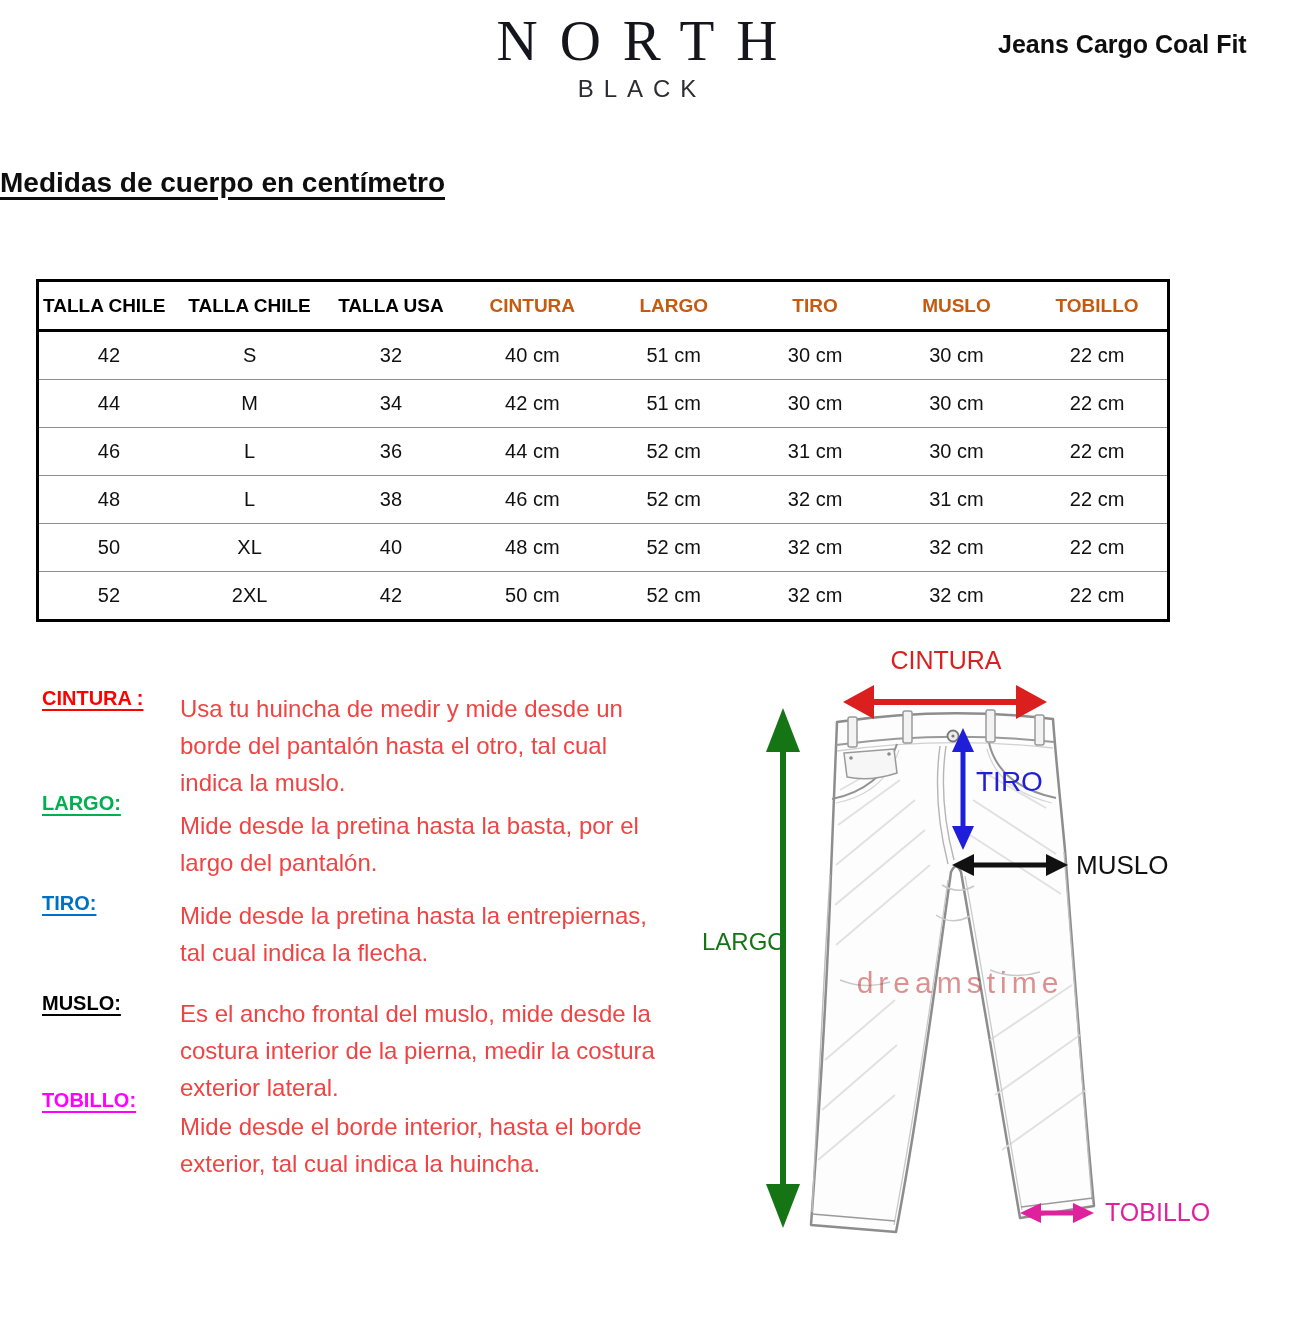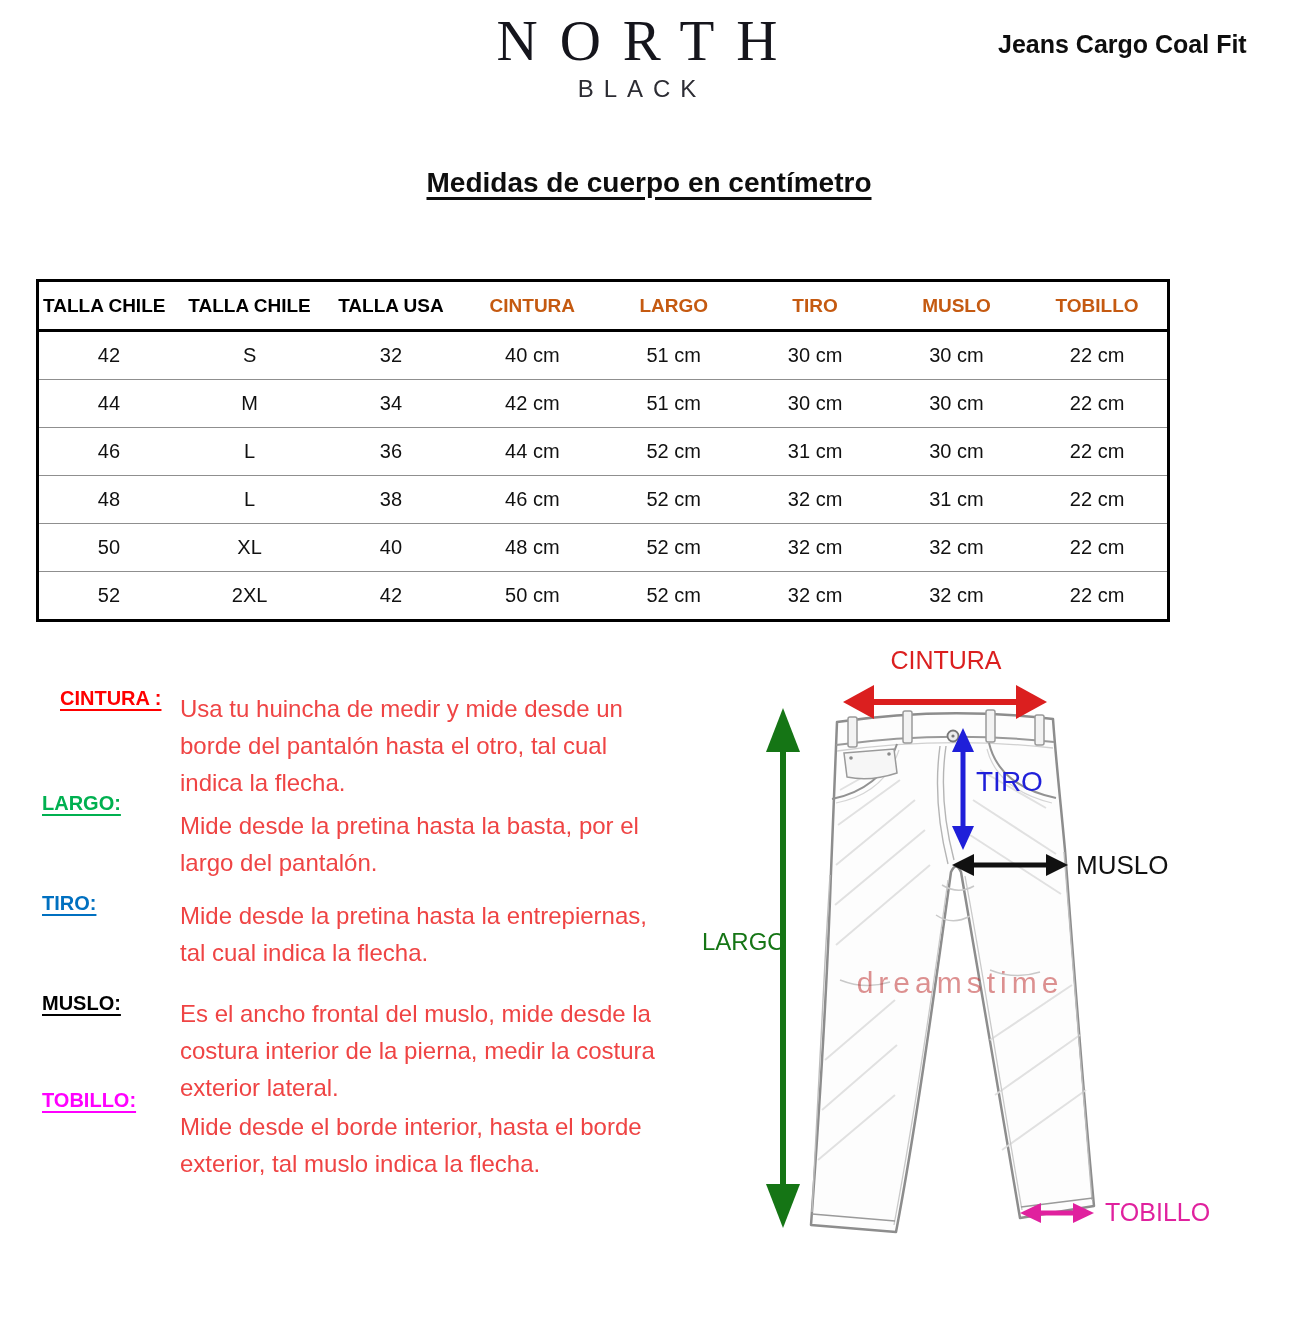--- a/index.html
+++ b/index.html
@@ -7,38 +7,38 @@
         font-family:"Liberation Sans",sans-serif;color:#161616;overflow:hidden;}
 
   
   .brand{position:absolute;left:479px;top:12px;width:316px;text-align:center;}
   .brand-top{font-family:Liberation Serif, serif;font-size:57px;font-weight:400;
              letter-spacing:22px;margin-right:-22px;color:#15151c;line-height:1.0;}
   .brand-sub{font-size:24px;letter-spacing:10px;margin-right:-10px;color:#2c2c33;margin-top:6px;}
   .product{position:absolute;left:998px;top:30px;font-size:25px;font-weight:bold;color:#0e0e0e;}
 
   
-  .title{position:absolute;left:0;right:0;top:167px;margin:0;text-align:center;
+  .title{position:absolute;left:0;right:0;top:167px;margin:0;text-align:left;
          font-size:28px;font-weight:bold;color:#0e0e0e;
          text-decoration:underline;text-decoration-thickness:2.5px;text-underline-offset:5px;}
 
   
   .size-table{position:absolute;left:36px;top:279px;width:1134px;
               border-collapse:collapse;table-layout:fixed;border:3px solid #000;}
   .size-table th{height:45px;font-size:19px;font-weight:bold;text-align:center;
                  border-bottom:3px solid #000;color:#000;}
   .size-table th.orange{color:#C55A11;}
   .size-table th:first-child{text-align:left;padding-left:4px;}
   .size-table td{height:45px;font-size:20px;text-align:center;color:#111;}
   .size-table tbody tr + tr td{border-top:1.5px solid #8f8f8f;}
 
   
   .def-term{position:absolute;left:42px;font-size:20px;font-weight:bold;
             text-decoration:underline;text-decoration-thickness:2px;text-underline-offset:4px;}
-  .t-cintura{top:687px;color:#FF0000;margin-left:18px;}
+  .t-cintura{top:687px;color:#FF0000;}
   .t-largo{top:792px;color:#00B050;}
   .t-tiro{top:892px;color:#0070C0;}
   .t-muslo{top:992px;color:#000000;}
   .t-tobillo{top:1089px;color:#FF00FF;}
   .def-text{position:absolute;left:180px;width:490px;font-size:24px;line-height:37px;color:#ef4444;margin-top:10px;}
   .d-cintura{top:680px;}
   .d-largo{top:797px;}
   .d-tiro{top:887px;}
   .d-muslo{top:985px;}
   .d-tobillo{top:1098px;}
@@ -142,21 +142,21 @@
         <td>32 cm</td>
         <td>22 cm</td>
       </tr>
     </tbody>
   </table>
 
   <span class="def-term t-cintura">CINTURA :</span>
   <div class="def-text d-cintura">
     <div>Usa tu huincha de medir y mide desde un</div>
     <div>borde del pantalón hasta el otro, tal cual</div>
-    <div>indica la flecha.</div>
+    <div>indica la muslo.</div>
   </div>
 
   <span class="def-term t-largo">LARGO:</span>
   <div class="def-text d-largo">
     <div>Mide desde la pretina hasta la basta, por el</div>
     <div>largo del pantalón.</div>
   </div>
 
   <span class="def-term t-tiro">TIRO:</span>
   <div class="def-text d-tiro">
@@ -167,21 +167,21 @@
   <span class="def-term t-muslo">MUSLO:</span>
   <div class="def-text d-muslo">
     <div>Es el ancho frontal del muslo, mide desde la</div>
     <div>costura interior de la pierna, medir la costura</div>
     <div>exterior lateral.</div>
   </div>
 
   <span class="def-term t-tobillo">TOBILLO:</span>
   <div class="def-text d-tobillo">
     <div>Mide desde el borde interior, hasta el borde</div>
-    <div>exterior, tal muslo indica la flecha.</div>
+    <div>exterior, tal cual indica la huincha.</div>
   </div>
 
   <div class="figure">
     <svg width="520" height="660" viewBox="0 0 520 660">
 
       <g>
         <path d="M147,82 Q255,66 363,79 C366,122 371,166 375,210 C381,290 392,440 404,566 L330,578 C312,470 288,332 271,232 Q266,221 261,232 C246,340 227,482 206,592 L121,585 C130,462 138,322 141,232 C143,172 145,122 147,82 Z" fill="#fdfdfd" stroke="#8d8d8d" stroke-width="2.5" stroke-linejoin="round"></path>
 
         <g stroke="#dedede" stroke-width="2" fill="none" opacity="0.9">
           <path d="M150,150 L196,124"></path>

